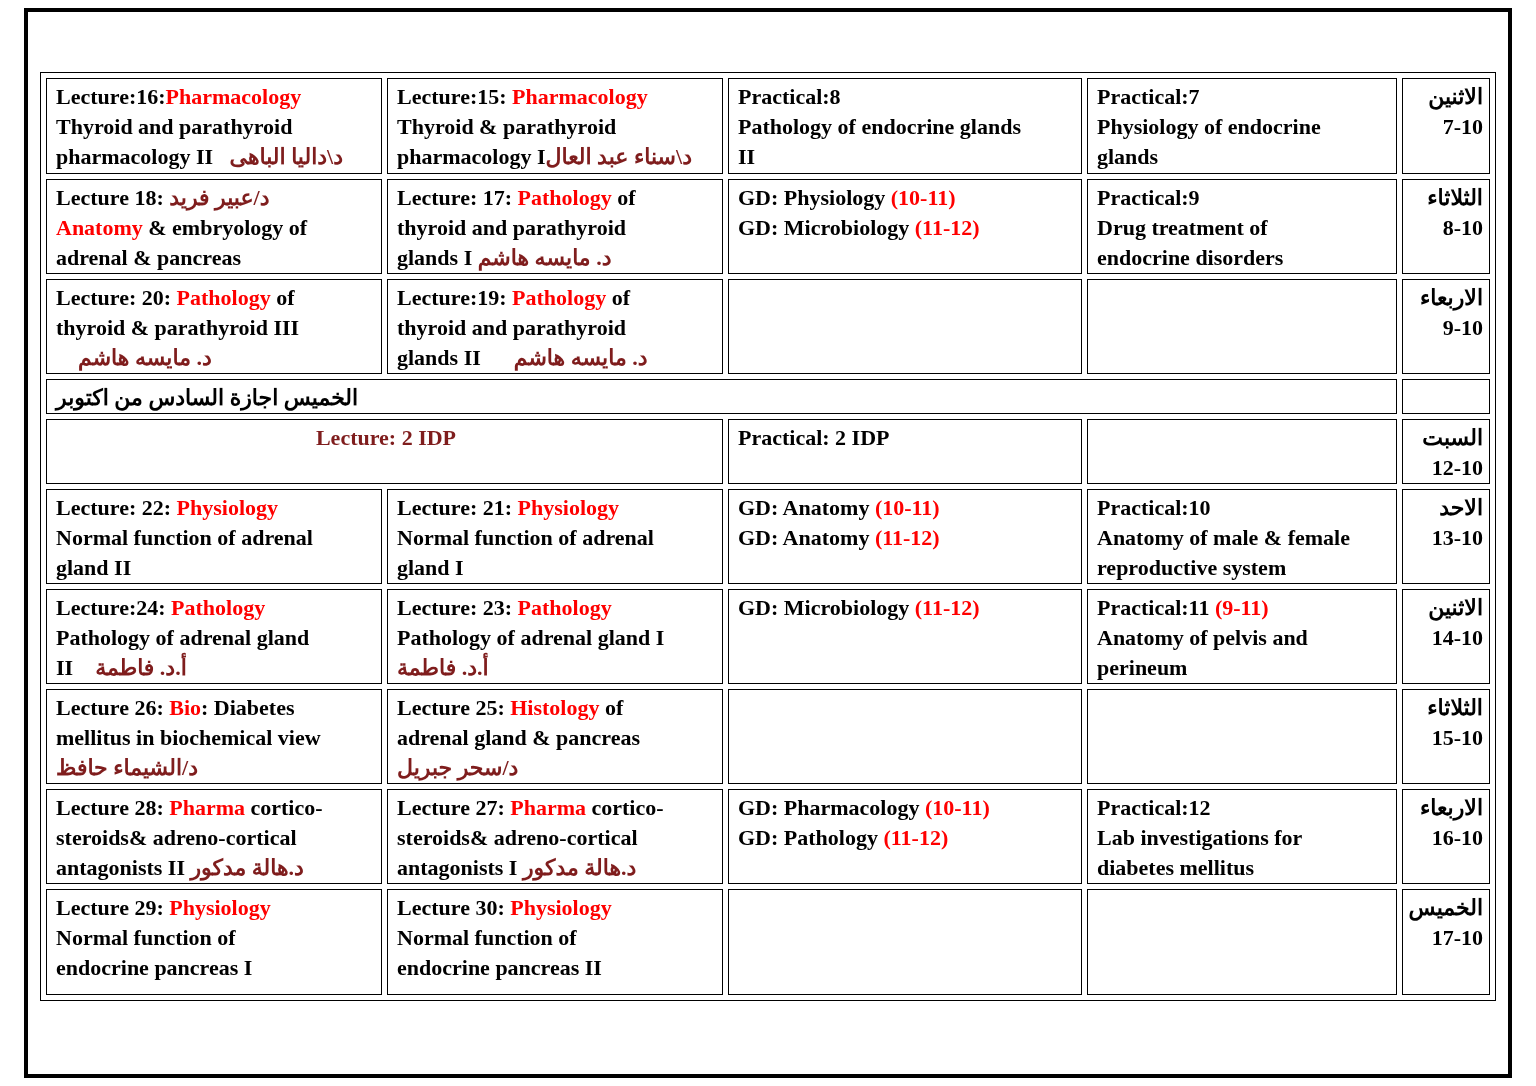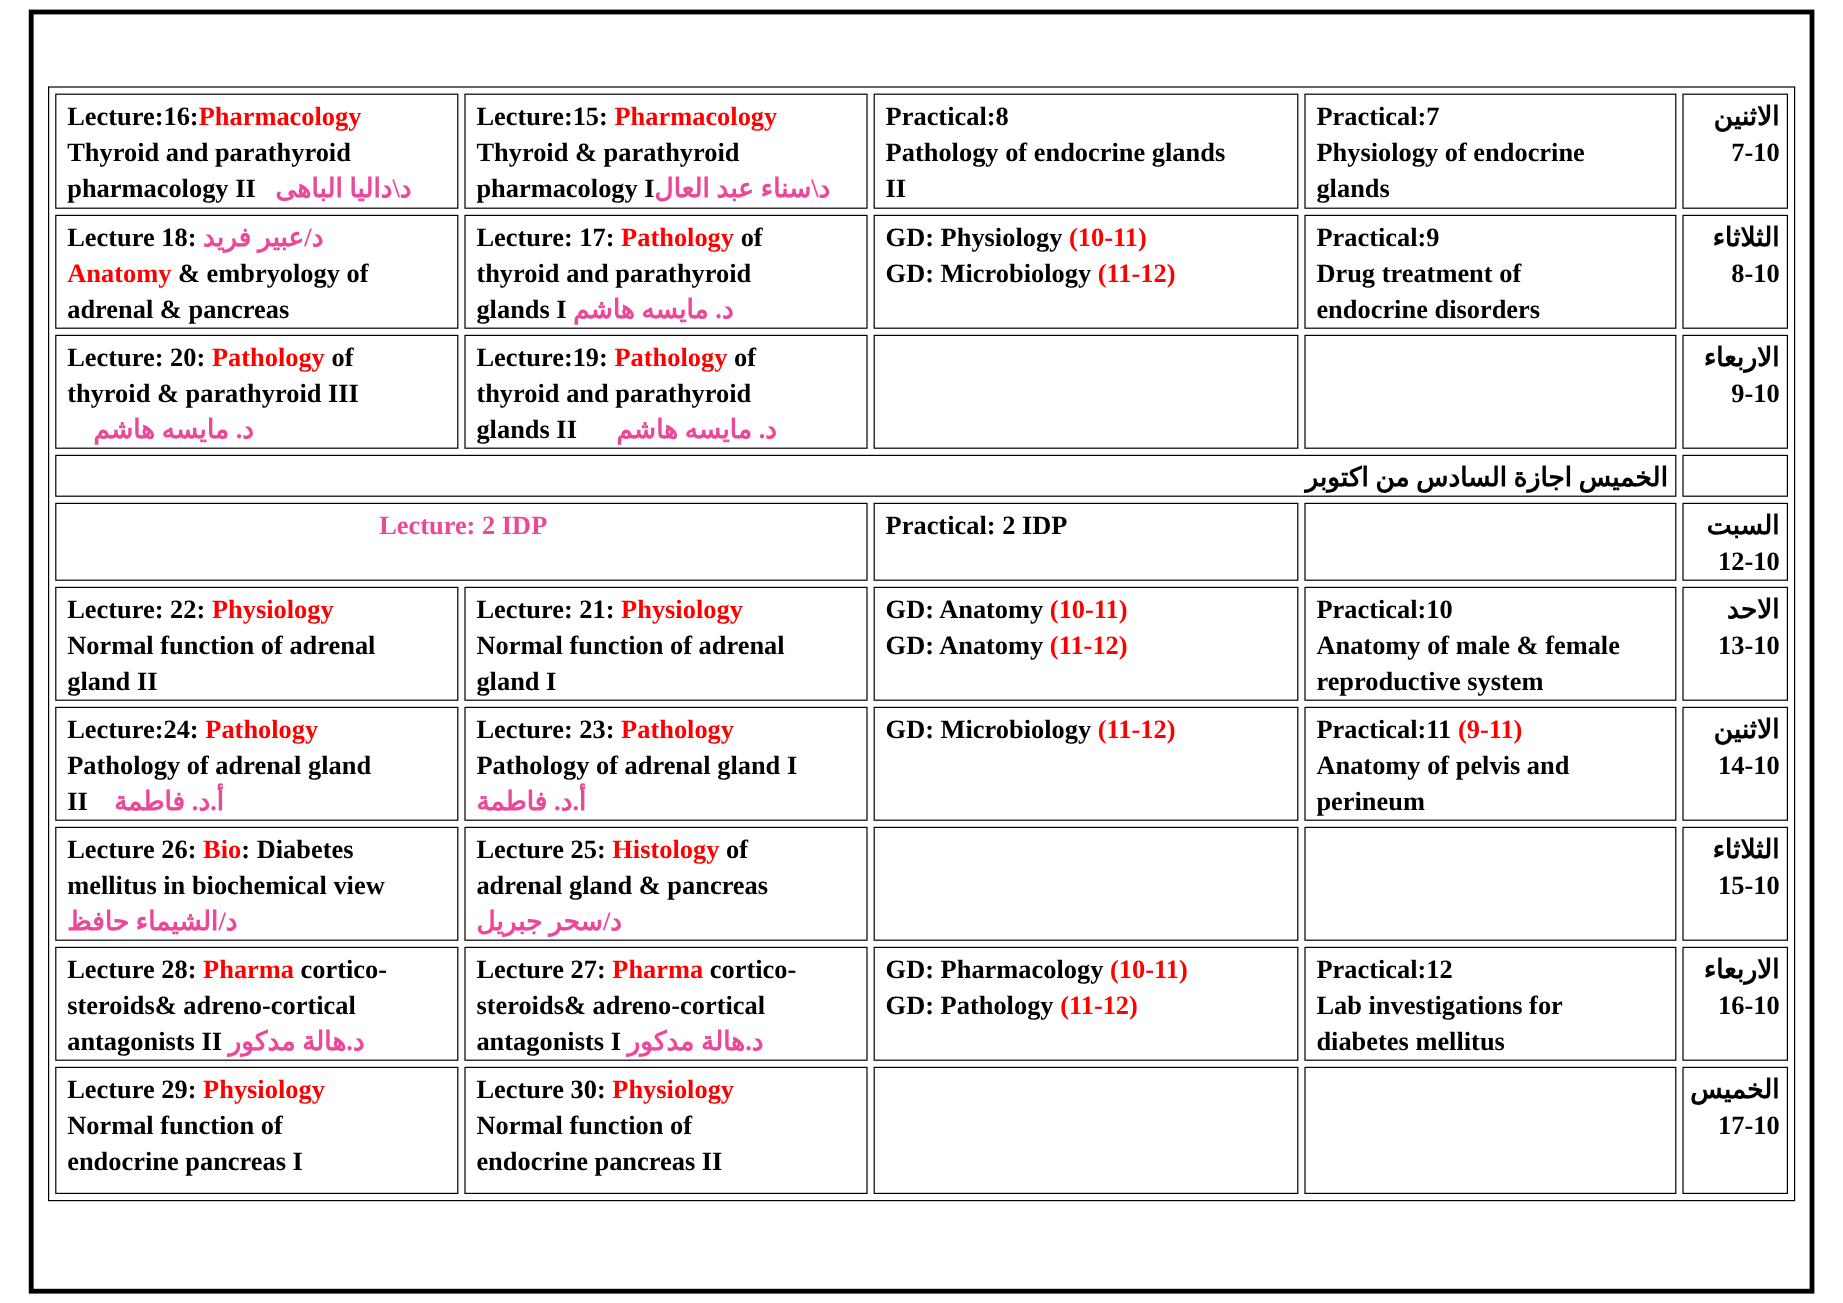--- a/index.html
+++ b/index.html
@@ -28,37 +28,37 @@
     padding:3px 6px 0 9px;
     font-size:22px;
     line-height:30px;
     overflow:hidden;
   }
   td.gd { font-size:25px; line-height:36px; padding-top:6px;font-family:Liberation Serif, serif; }
   td.idp-lec { font-size:26px; line-height:34px; text-align:center; padding-top:5px;font-family:Liberation Serif, serif; }
   td.idp-prac { font-size:26px; line-height:34px; padding-top:5px; }
   td.holiday {
     background:#ffff00;
-    text-align:right;
+    text-align:left;
     font-size:26px;
     line-height:30px;
     padding:1px;
   }
   td.day {
     direction:rtl;
     text-align:right;
     font-size:20px;
     line-height:29px;
     padding:4px 8px 3px 4px;
   }
   .day-time span { direction:ltr; unicode-bidi:embed; display:inline-block; padding-left:6px; }
   .cell-line { white-space:pre-wrap; }
   .seg-k { color:#000000; }
   .seg-r { color:#ff0000; }
-  .seg-b { color:#ec4899; }
+  .seg-b { color:#7f1d1d; }
 </style>
 </head>
 <body>
 
 <div class="page-border">
   <table class="schedule">
     <colgroup>
       <col style="width:336px">
         <col style="width:336px">
         <col style="width:354px">

